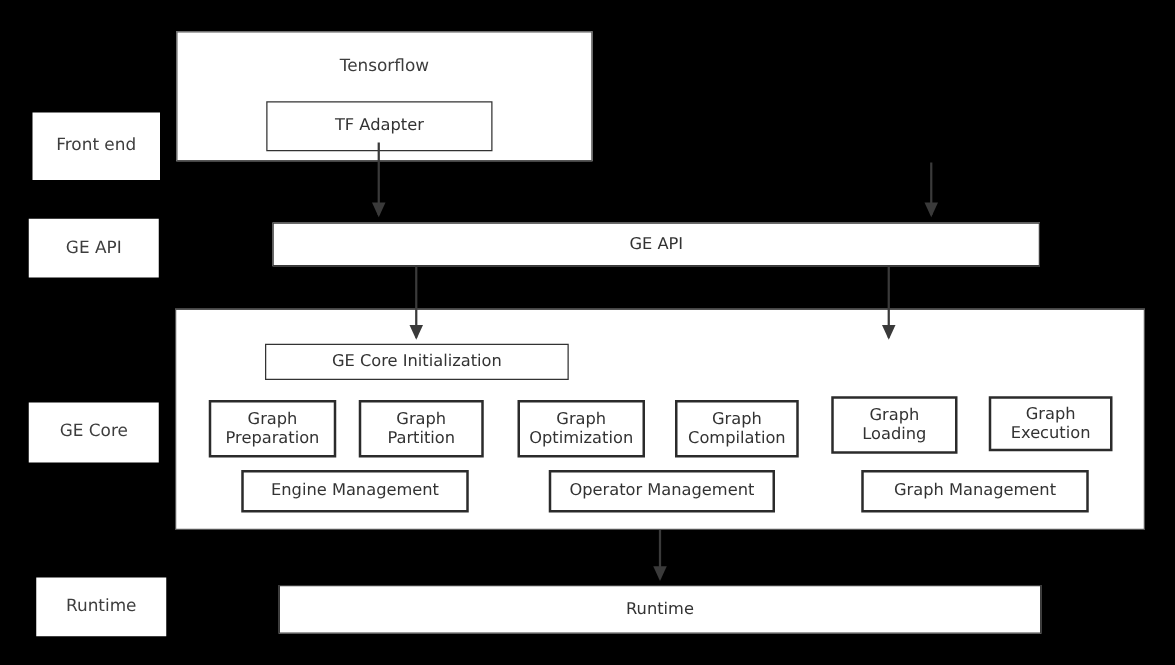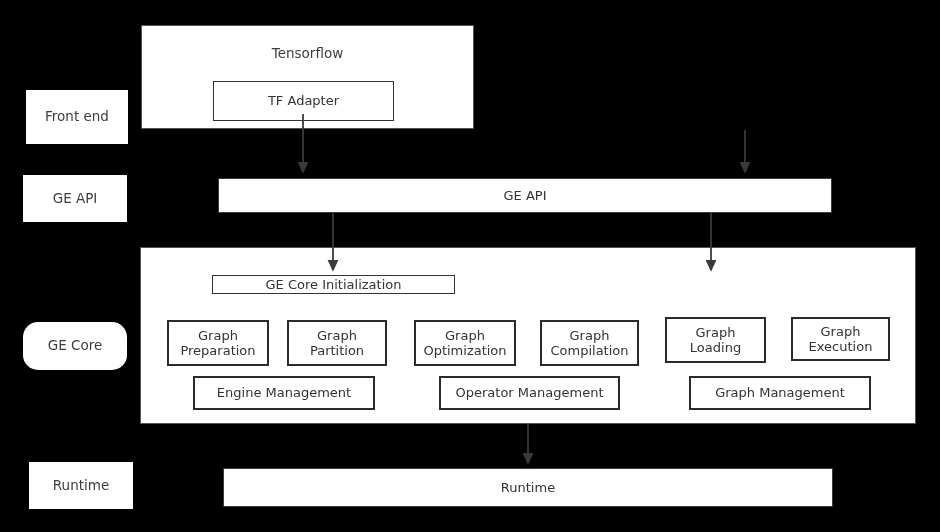--- a/index.html
+++ b/index.html
@@ -79,21 +79,21 @@
 <div id="canvas">
 
   <div class="box tier-label" style="left:26px; top:51px; width:102px; height:54px;margin-top:39px;">
     <span>Front end</span>
   </div>
 
   <div class="box tier-label" style="left:23px; top:175px; width:104px; height:47px;">
     <span>GE API</span>
   </div>
 
-  <div class="box tier-label" style="left:23px; top:322px; width:104px; height:48px;border-radius:15px;">
+  <div class="box tier-label" style="left:23px; top:322px; width:104px; height:48px;">
     <span>GE Core</span>
   </div>
 
   <div class="box tier-label" style="left:29px; top:462px; width:104px; height:47px;">
     <span>Runtime</span>
   </div>
 
   <div class="box panel" style="left:141px; top:25px; width:333px; height:104px;">
     <span class="panel-title">Tensorflow</span>
   </div>
@@ -102,21 +102,21 @@
     <span>TF Adapter</span>
   </div>
 
 
   <div class="box bar" style="left:218px; top:178px; width:614px; height:35px;">
     <span>GE API</span>
   </div>
 
   <div class="box panel" style="left:140px; top:247px; width:776px; height:177px;"></div>
 
-  <div class="box node" style="left:212px; top:275px; width:243px; height:19px;">
+  <div class="box node" style="left:212px; top:275px; width:243px; height:29px;">
     <span>GE Core Initialization</span>
   </div>
 
 
   <div class="box node node-strong" style="left:167px; top:320px; width:102px; height:46px;">
     <span>
       <span>Graph</span><br>
       <span>Preparation</span>
     </span>
   </div>

